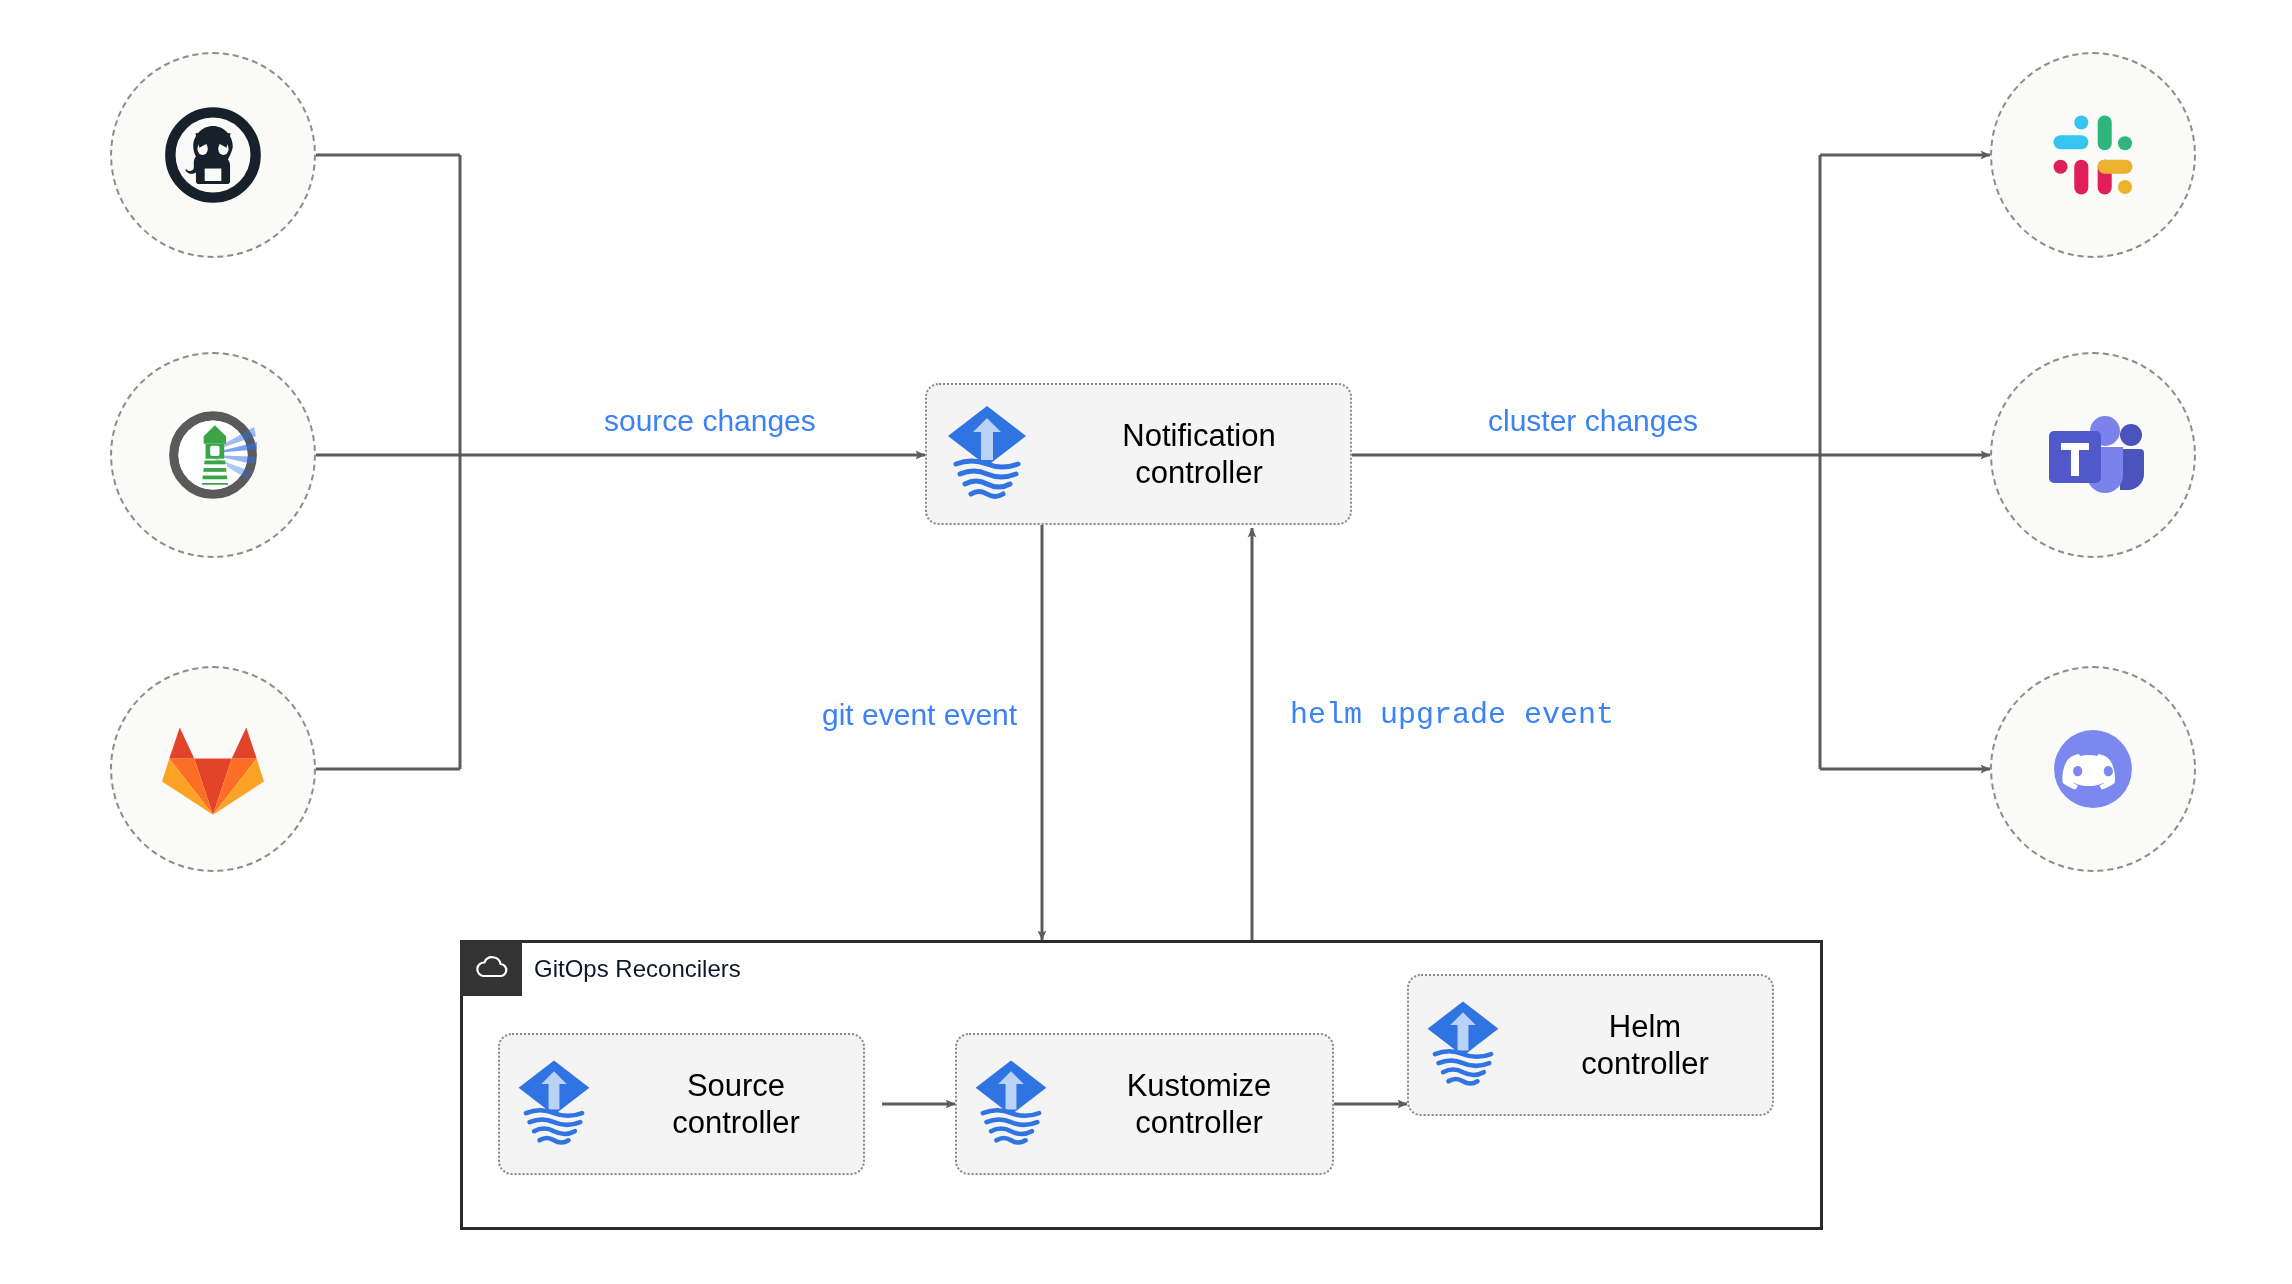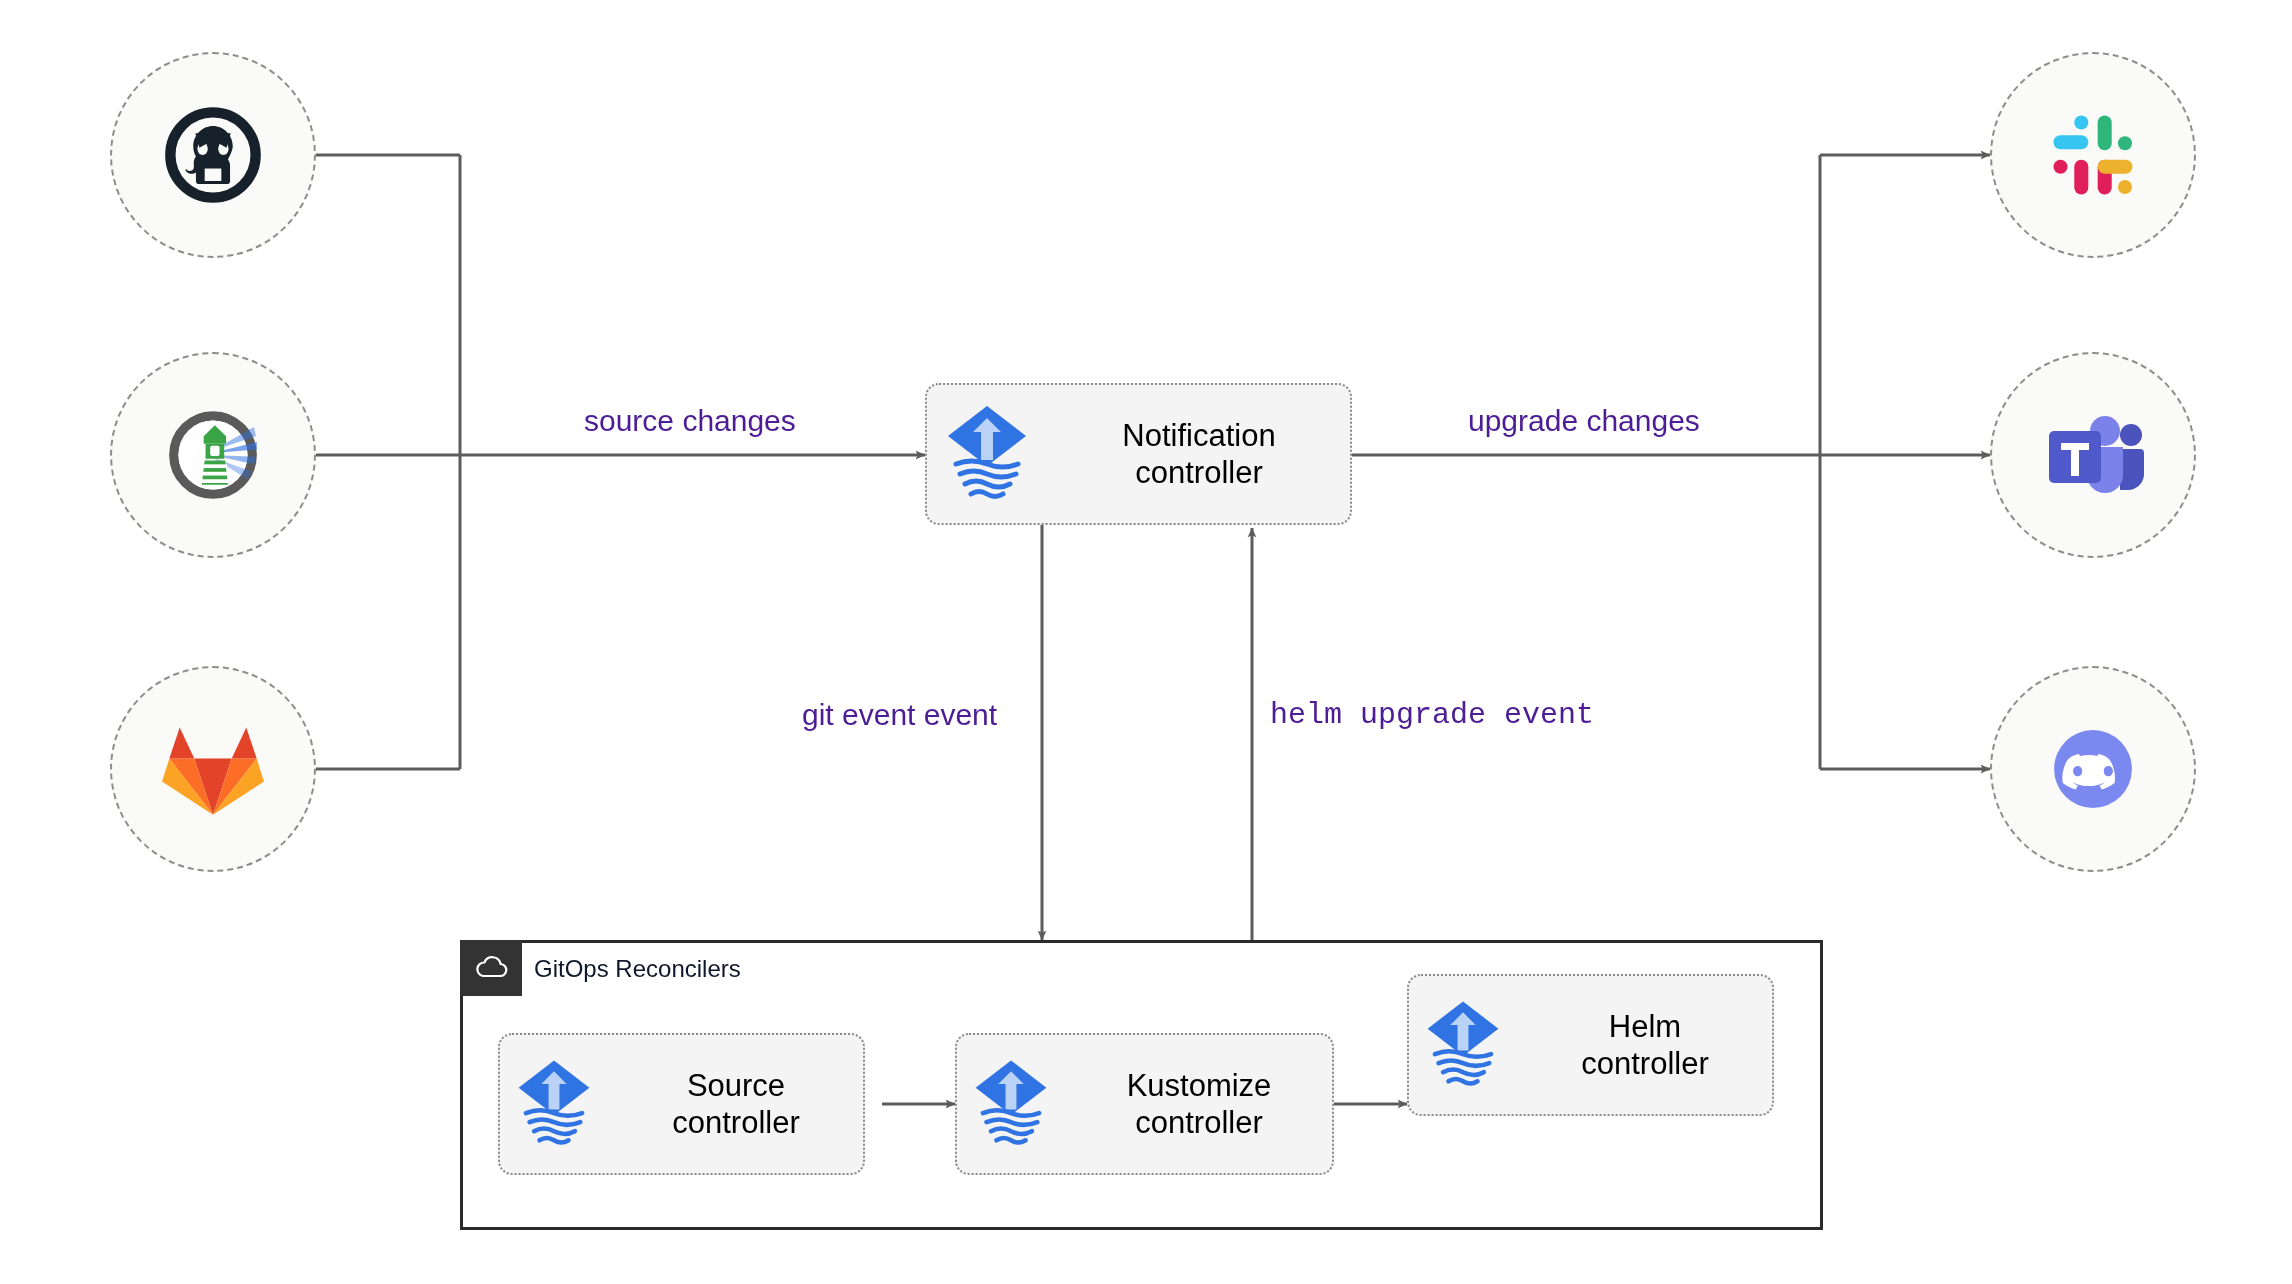--- a/index.html
+++ b/index.html
@@ -41,22 +41,22 @@
   #group-tab{
     position:absolute;background:#333333;display:flex;align-items:center;
     justify-content:center;box-sizing:border-box;
   }
   #group-title{
     position:absolute;color:#0f172a;font-size:24px;white-space:nowrap;
   }
 
   
   .edgelabel{
-    position:absolute;color:#4c1d95;font-size:30px;white-space:nowrap;
-    background:#ffffff;padding:0 8px;
+    position:absolute;color:#3b82f6;font-size:30px;white-space:nowrap;
+    background:#ffffff;padding:0 8px;margin-left:20px;
   }
 </style>
 </head>
 <body>
 
 <div id="canvas">
 
   <svg class="edges" viewBox="0 0 2292 1284">
     <defs>
       <marker id="ah" markerWidth="12" markerHeight="12" refX="9.5" refY="5" orient="auto" markerUnits="userSpaceOnUse">
@@ -252,17 +252,17 @@
         </g>
       </svg>
     </div>
     <div class="cardlabel">
       <span>Helm</span>
       <span>controller</span>
     </div>
   </div>
 
   <div class="edgelabel" style="left:576px;top:404px;">source changes</div>
-  <div class="edgelabel" style="left:1460px;top:404px;">upgrade changes</div>
+  <div class="edgelabel" style="left:1460px;top:404px;">cluster changes</div>
   <div class="edgelabel" style="left:794px;top:698px;">git event event</div>
   <div class="edgelabel" style="left:1262px;top:698px;font-family:Liberation Mono, monospace;">helm upgrade event</div>
 
 </div>
 
 </body></html>

